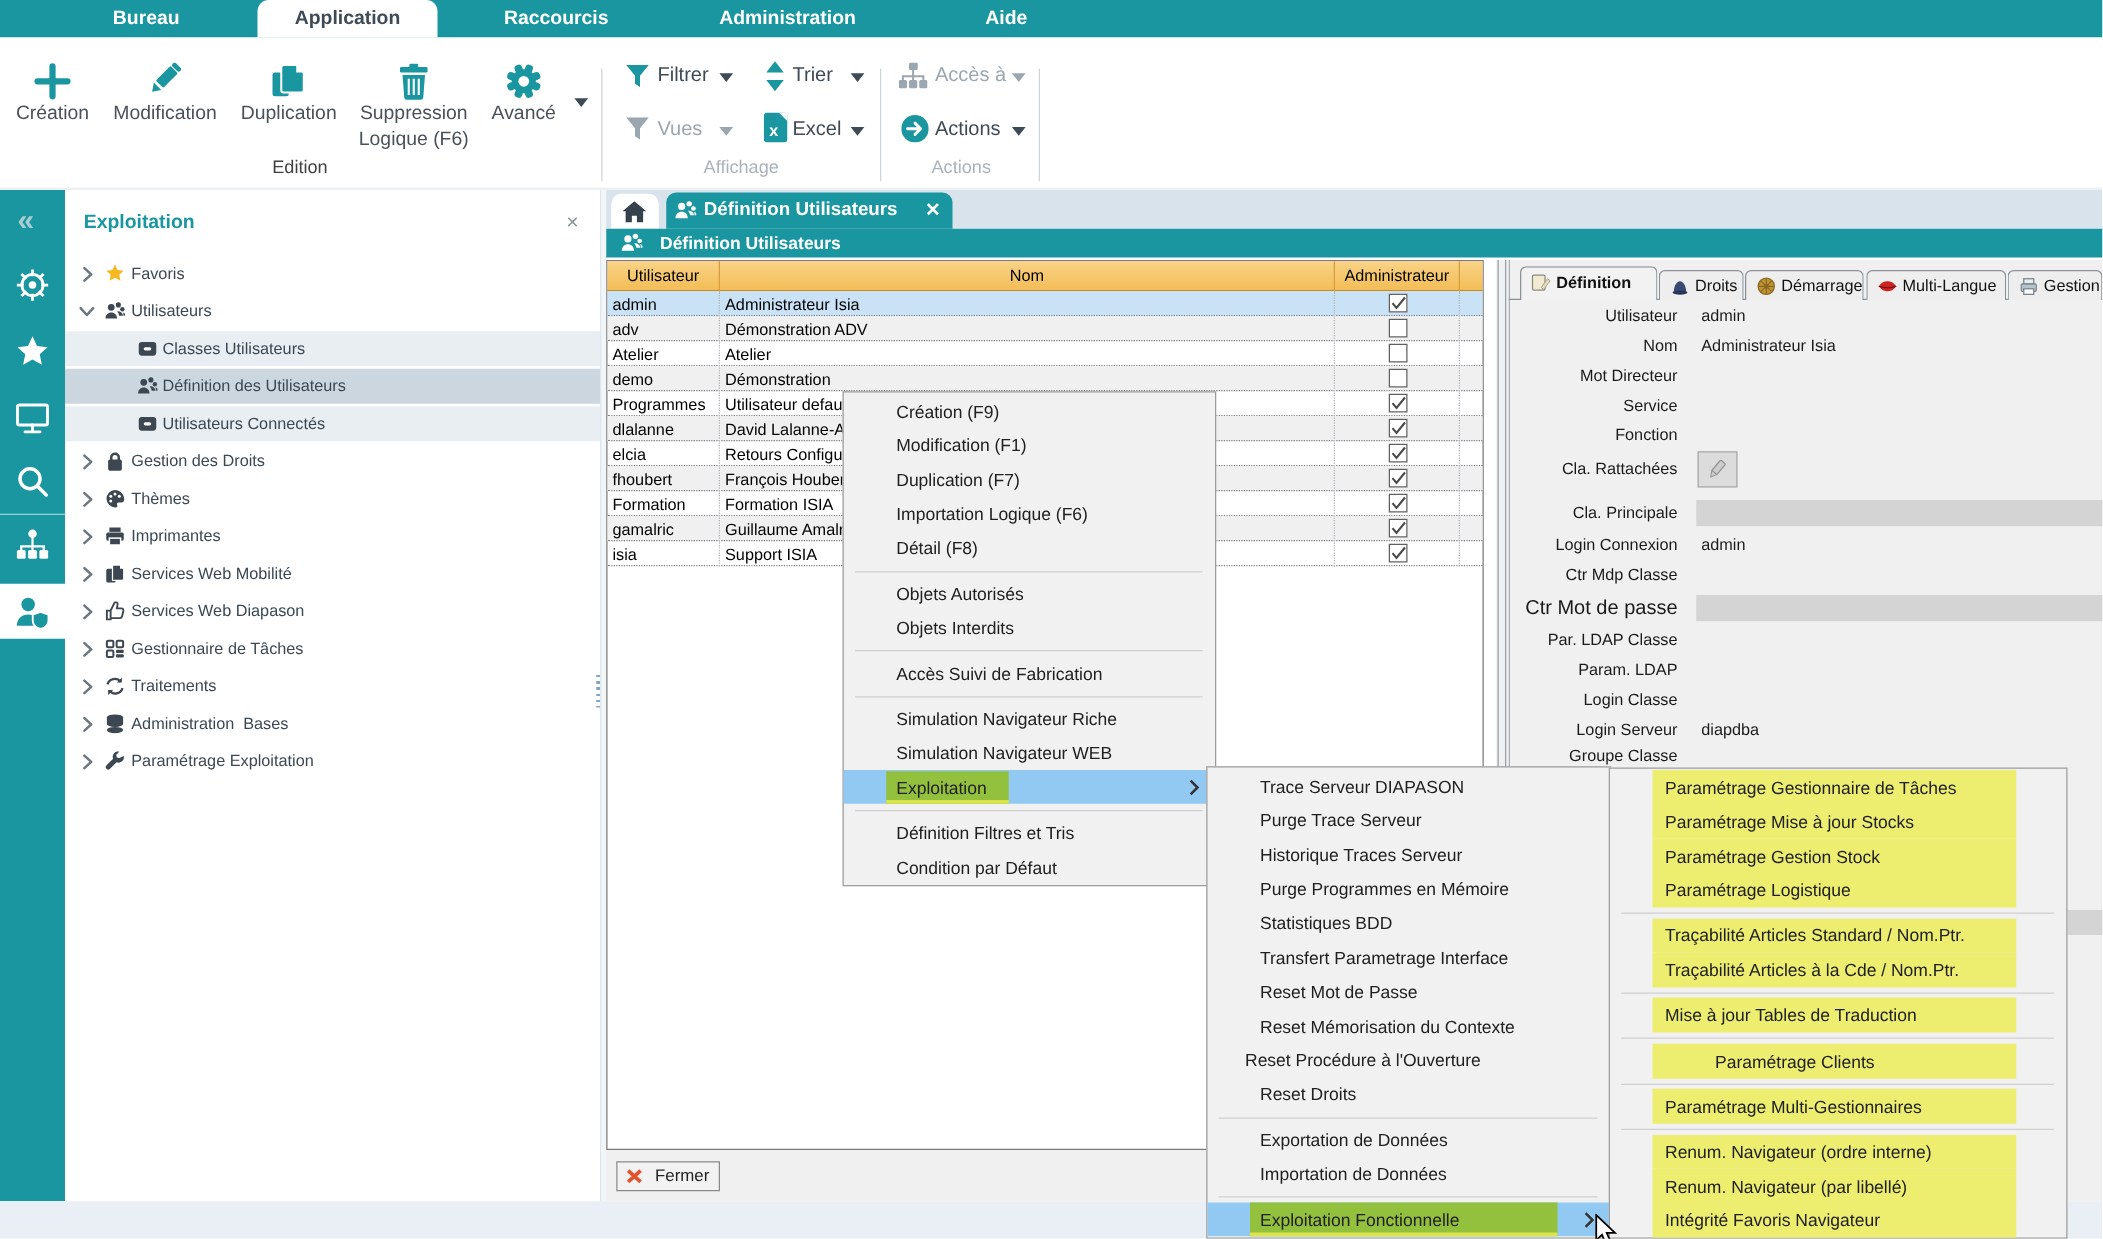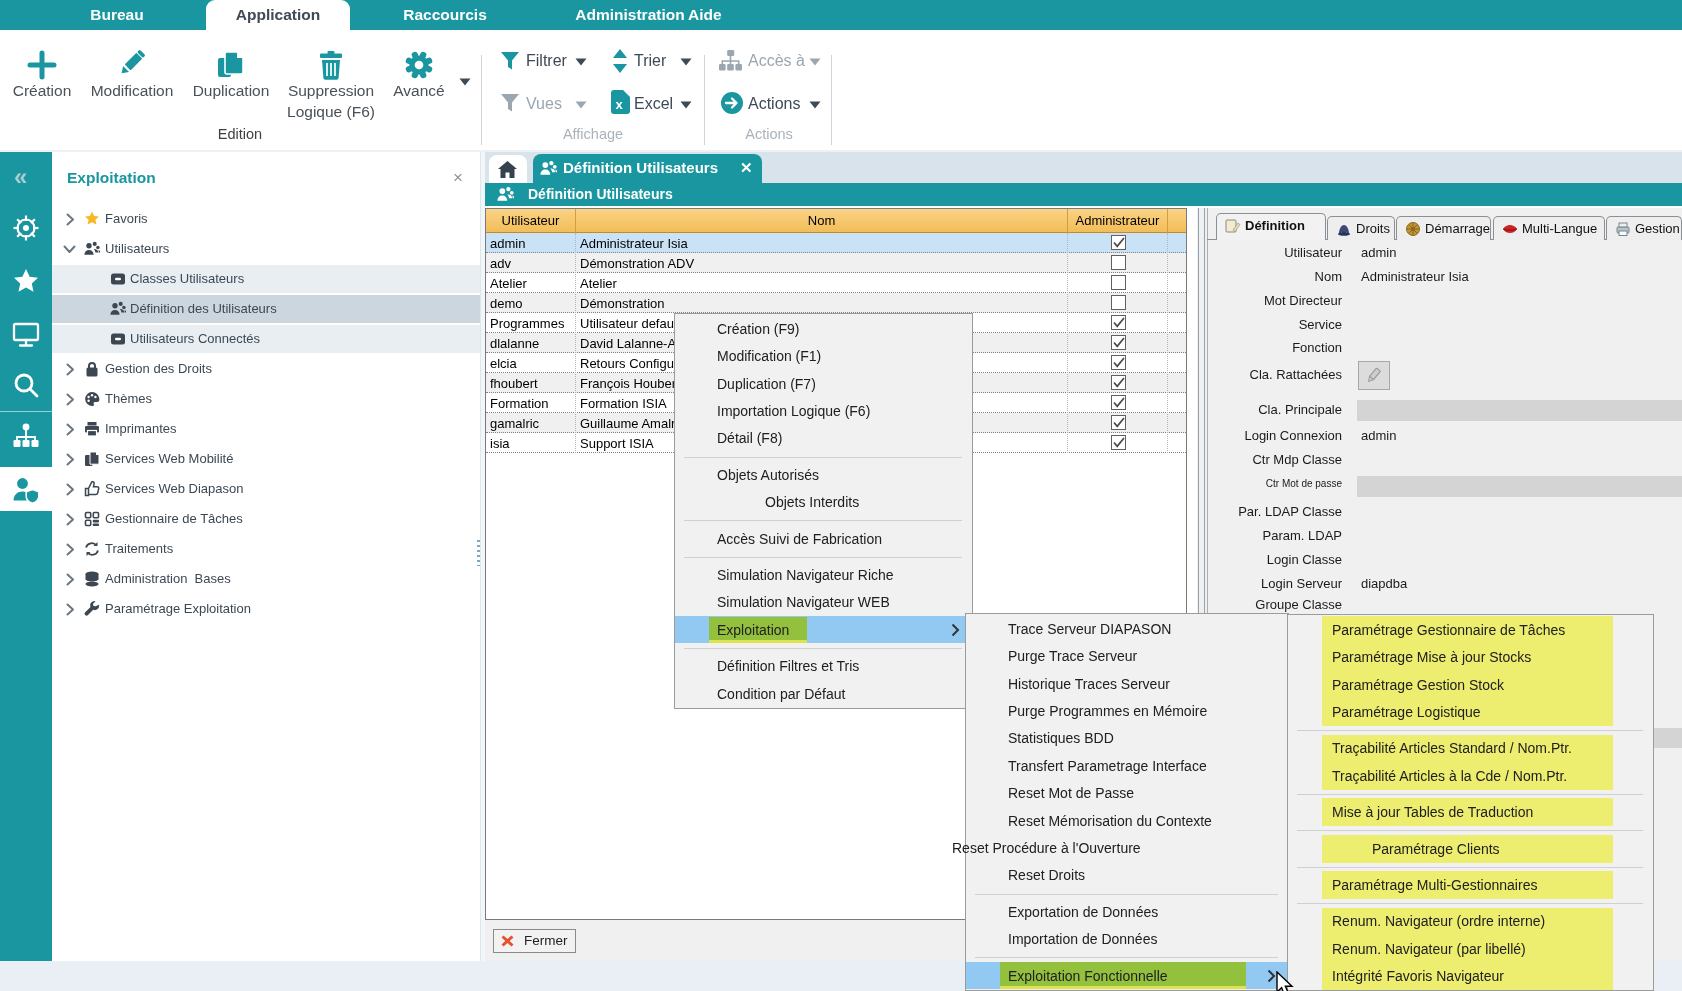--- a/index.html
+++ b/index.html
@@ -7,21 +7,21 @@
 .ab{position:absolute;}
 .tealtxt{color:#fff;font-weight:bold;}
 </style></head><body>
 <div id="root">
 
 <div class="ab" style="left:0;top:0;width:1682px;height:30px;background:#1a96a0;"></div>
 <div class="ab" style="left:206px;top:0;width:144px;height:30px;background:#fff;border-radius:9px 9px 0 0;"></div>
 <div class="ab tealtxt" style="left:27px;top:6px;width:180px;text-align:center;font-size:15.5px;">Bureau</div>
 <div class="ab tealtxt" style="left:355px;top:6px;width:180px;text-align:center;font-size:15.5px;">Raccourcis</div>
 <div class="ab tealtxt" style="left:540px;top:6px;width:180px;text-align:center;font-size:15.5px;">Administration</div>
-<div class="ab tealtxt" style="left:688px;top:6px;width:180px;font-size:15.5px;">Aide</div>
+<div class="ab tealtxt" style="left:715px;top:6px;width:180px;text-align:center;font-size:15.5px;">Aide</div>
 <div class="ab" style="left:188px;top:6px;width:180px;text-align:center;font-size:15.5px;font-weight:bold;color:#3e4a56;">Application</div>
 <div class="ab" style="left:0;top:30px;width:1682px;height:122px;background:#fff;"></div>
 <div class="ab" style="left:481px;top:55px;width:1px;height:90px;background:#cfd4d8;"></div>
 <div class="ab" style="left:704px;top:55px;width:1px;height:90px;background:#cfd4d8;"></div>
 <div class="ab" style="left:831px;top:55px;width:1px;height:90px;background:#cfd4d8;"></div>
 <div class="ab" style="left:160px;top:126px;width:160px;text-align:center;font-size:14.5px;color:#404040;">Edition</div>
 <div class="ab" style="left:513px;top:126px;width:160px;text-align:center;font-size:14.5px;color:#aab3ba;">Affichage</div>
 <div class="ab" style="left:689px;top:126px;width:160px;text-align:center;font-size:14.5px;color:#aab3ba;">Actions</div>
 <svg class="ab" style="left:27px;top:50px;" width="30" height="30" viewBox="0 0 30 30">
       <path d="M15 3v24M3 15h24" stroke="#1a96a0" stroke-width="5" stroke-linecap="round" fill="none"></path>
@@ -489,21 +489,21 @@
 <div class="ab" style="left:1207px;top:269px;width:135px;text-align:right;font-size:13px;color:#1a1a1a;">Nom</div>
 <div class="ab" style="left:1361px;top:269px;font-size:13px;color:#1a1a1a;">Administrateur Isia</div>
 <div class="ab" style="left:1207px;top:293px;width:135px;text-align:right;font-size:13px;color:#1a1a1a;">Mot Directeur</div>
 <div class="ab" style="left:1207px;top:317px;width:135px;text-align:right;font-size:13px;color:#1a1a1a;">Service</div>
 <div class="ab" style="left:1207px;top:340px;width:135px;text-align:right;font-size:13px;color:#1a1a1a;">Fonction</div>
 <div class="ab" style="left:1207px;top:367px;width:135px;text-align:right;font-size:13px;color:#1a1a1a;">Cla. Rattachées</div>
 <div class="ab" style="left:1207px;top:402px;width:135px;text-align:right;font-size:13px;color:#1a1a1a;">Cla. Principale</div>
 <div class="ab" style="left:1207px;top:428px;width:135px;text-align:right;font-size:13px;color:#1a1a1a;">Login Connexion</div>
 <div class="ab" style="left:1361px;top:428px;font-size:13px;color:#1a1a1a;">admin</div>
 <div class="ab" style="left:1207px;top:452px;width:135px;text-align:right;font-size:13px;color:#1a1a1a;">Ctr Mdp Classe</div>
-<div class="ab" style="left:1207px;top:478px;width:135px;text-align:right;font-size:10px;color:#1a1a1a;">Ctr Mot de passe</div>
+<div class="ab" style="left:1207px;top:478px;width:135px;text-align:right;font-size:16px;color:#1a1a1a;">Ctr Mot de passe</div>
 <div class="ab" style="left:1207px;top:504px;width:135px;text-align:right;font-size:13px;color:#1a1a1a;">Par. LDAP Classe</div>
 <div class="ab" style="left:1207px;top:528px;width:135px;text-align:right;font-size:13px;color:#1a1a1a;">Param. LDAP</div>
 <div class="ab" style="left:1207px;top:552px;width:135px;text-align:right;font-size:13px;color:#1a1a1a;">Login Classe</div>
 <div class="ab" style="left:1207px;top:576px;width:135px;text-align:right;font-size:13px;color:#1a1a1a;">Login Serveur</div>
 <div class="ab" style="left:1361px;top:576px;font-size:13px;color:#1a1a1a;">diapdba</div>
 <div class="ab" style="left:1207px;top:597px;width:135px;text-align:right;font-size:13px;color:#1a1a1a;">Groupe Classe</div>
 <div class="ab" style="left:1358px;top:361px;width:32px;height:29px;background:#dcdcdc;border:1px solid #a8a8a8;box-sizing:border-box;"></div>
 <svg class="ab" style="left:1364px;top:366px;" width="20" height="19" viewBox="0 0 20 19">
       <g transform="rotate(40 10 9)">
         <rect x="7.4" y="2" width="5.2" height="11" rx="0.8" fill="#cdcdcd" stroke="#949494" stroke-width="1"></rect>
@@ -515,21 +515,21 @@
 <div class="ab" style="left:1357px;top:728px;width:325px;height:20px;background:#d4d4d4;"></div>
 <div class="ab" style="left:0;top:961px;width:1682px;height:30px;background:#e9eff5;"></div>
 <div class="ab" style="left:674px;top:313px;width:299px;height:396.19999999999993px;background:#f1f1f1;border:1px solid #9b9b9b;box-sizing:border-box;z-index:10;"></div>
 <div class="ab" style="left:717px;top:320.7px;font-size:14px;color:#202020;z-index:11;white-space:nowrap;">Création (F9)</div>
 <div class="ab" style="left:717px;top:348.1px;font-size:14px;color:#202020;z-index:11;white-space:nowrap;">Modification (F1)</div>
 <div class="ab" style="left:717px;top:375.5px;font-size:14px;color:#202020;z-index:11;white-space:nowrap;">Duplication (F7)</div>
 <div class="ab" style="left:717px;top:402.9px;font-size:14px;color:#202020;z-index:11;white-space:nowrap;">Importation Logique (F6)</div>
 <div class="ab" style="left:717px;top:430.3px;font-size:14px;color:#202020;z-index:11;white-space:nowrap;">Détail (F8)</div>
 <div class="ab" style="left:684px;top:456.5px;width:278px;height:1px;background:#d0d0d0;z-index:10;"></div>
 <div class="ab" style="left:717px;top:466.7px;font-size:14px;color:#202020;z-index:11;white-space:nowrap;">Objets Autorisés</div>
-<div class="ab" style="left:717px;top:494.1px;font-size:14px;color:#202020;z-index:11;white-space:nowrap;margin-left:48px;">Objets Interdits</div>
+<div class="ab" style="left:717px;top:494.1px;font-size:14px;color:#202020;z-index:11;white-space:nowrap;">Objets Interdits</div>
 <div class="ab" style="left:684px;top:520.3px;width:278px;height:1px;background:#d0d0d0;z-index:10;"></div>
 <div class="ab" style="left:717px;top:530.5px;font-size:14px;color:#202020;z-index:11;white-space:nowrap;">Accès Suivi de Fabrication</div>
 <div class="ab" style="left:684px;top:556.7px;width:278px;height:1px;background:#d0d0d0;z-index:10;"></div>
 <div class="ab" style="left:717px;top:566.9px;font-size:14px;color:#202020;z-index:11;white-space:nowrap;">Simulation Navigateur Riche</div>
 <div class="ab" style="left:717px;top:594.3px;font-size:14px;color:#202020;z-index:11;white-space:nowrap;">Simulation Navigateur WEB</div>
 <div class="ab" style="left:675px;top:616.0px;width:297px;height:27.4px;background:#92c9f2;z-index:10;"></div>
 <div class="ab" style="left:709px;top:616.5px;width:98px;height:26.4px;background:#94c13d;border-bottom:3px solid #dbe34f;box-sizing:border-box;z-index:10;"></div>
 <svg class="ab" style="left:951px;top:623.0px;z-index:10;" width="9" height="14" viewBox="0 0 9 14">
       <path d="M1.5 1.5L7 7 1.5 12.5" stroke="#333" stroke-width="2" fill="none"></path>
     </svg>
@@ -539,21 +539,21 @@
 <div class="ab" style="left:717px;top:685.5px;font-size:14px;color:#202020;z-index:11;white-space:nowrap;">Condition par Défaut</div>
 <div class="ab" style="left:965px;top:613px;width:324px;height:378px;background:#f1f1f1;border:1px solid #9b9b9b;box-sizing:border-box;z-index:12;"></div>
 <div class="ab" style="left:1008px;top:620.7px;font-size:14px;color:#202020;z-index:13;white-space:nowrap;">Trace Serveur DIAPASON</div>
 <div class="ab" style="left:1008px;top:648.1px;font-size:14px;color:#202020;z-index:13;white-space:nowrap;">Purge Trace Serveur</div>
 <div class="ab" style="left:1008px;top:675.5px;font-size:14px;color:#202020;z-index:13;white-space:nowrap;">Historique Traces Serveur</div>
 <div class="ab" style="left:1008px;top:702.9px;font-size:14px;color:#202020;z-index:13;white-space:nowrap;">Purge Programmes en Mémoire</div>
 <div class="ab" style="left:1008px;top:730.3px;font-size:14px;color:#202020;z-index:13;white-space:nowrap;">Statistiques BDD</div>
 <div class="ab" style="left:1008px;top:757.7px;font-size:14px;color:#202020;z-index:13;white-space:nowrap;">Transfert Parametrage Interface</div>
 <div class="ab" style="left:1008px;top:785.1px;font-size:14px;color:#202020;z-index:13;white-space:nowrap;">Reset Mot de Passe</div>
 <div class="ab" style="left:1008px;top:812.5px;font-size:14px;color:#202020;z-index:13;white-space:nowrap;">Reset Mémorisation du Contexte</div>
-<div class="ab" style="left:952px;top:839.9px;font-size:14px;color:#202020;z-index:13;white-space:nowrap;">Reset Procédure à l'Ouverture</div>
+<div class="ab" style="left:996px;top:839.9px;font-size:14px;color:#202020;z-index:13;white-space:nowrap;">Reset Procédure à l'Ouverture</div>
 <div class="ab" style="left:1008px;top:867.3px;font-size:14px;color:#202020;z-index:13;white-space:nowrap;">Reset Droits</div>
 <div class="ab" style="left:975px;top:893.5px;width:303px;height:1px;background:#d0d0d0;z-index:12;"></div>
 <div class="ab" style="left:1008px;top:903.7px;font-size:14px;color:#202020;z-index:13;white-space:nowrap;">Exportation de Données</div>
 <div class="ab" style="left:1008px;top:931.1px;font-size:14px;color:#202020;z-index:13;white-space:nowrap;">Importation de Données</div>
 <div class="ab" style="left:975px;top:957.3px;width:303px;height:1px;background:#d0d0d0;z-index:12;"></div>
 <div class="ab" style="left:966px;top:961.8px;width:322px;height:27.4px;background:#92c9f2;z-index:12;"></div>
 <div class="ab" style="left:1000px;top:962.3px;width:246px;height:26.4px;background:#94c13d;border-bottom:3px solid #dbe34f;box-sizing:border-box;z-index:12;"></div>
 <svg class="ab" style="left:1267px;top:968.8px;z-index:12;" width="9" height="14" viewBox="0 0 9 14">
       <path d="M1.5 1.5L7 7 1.5 12.5" stroke="#333" stroke-width="2" fill="none"></path>
     </svg>

